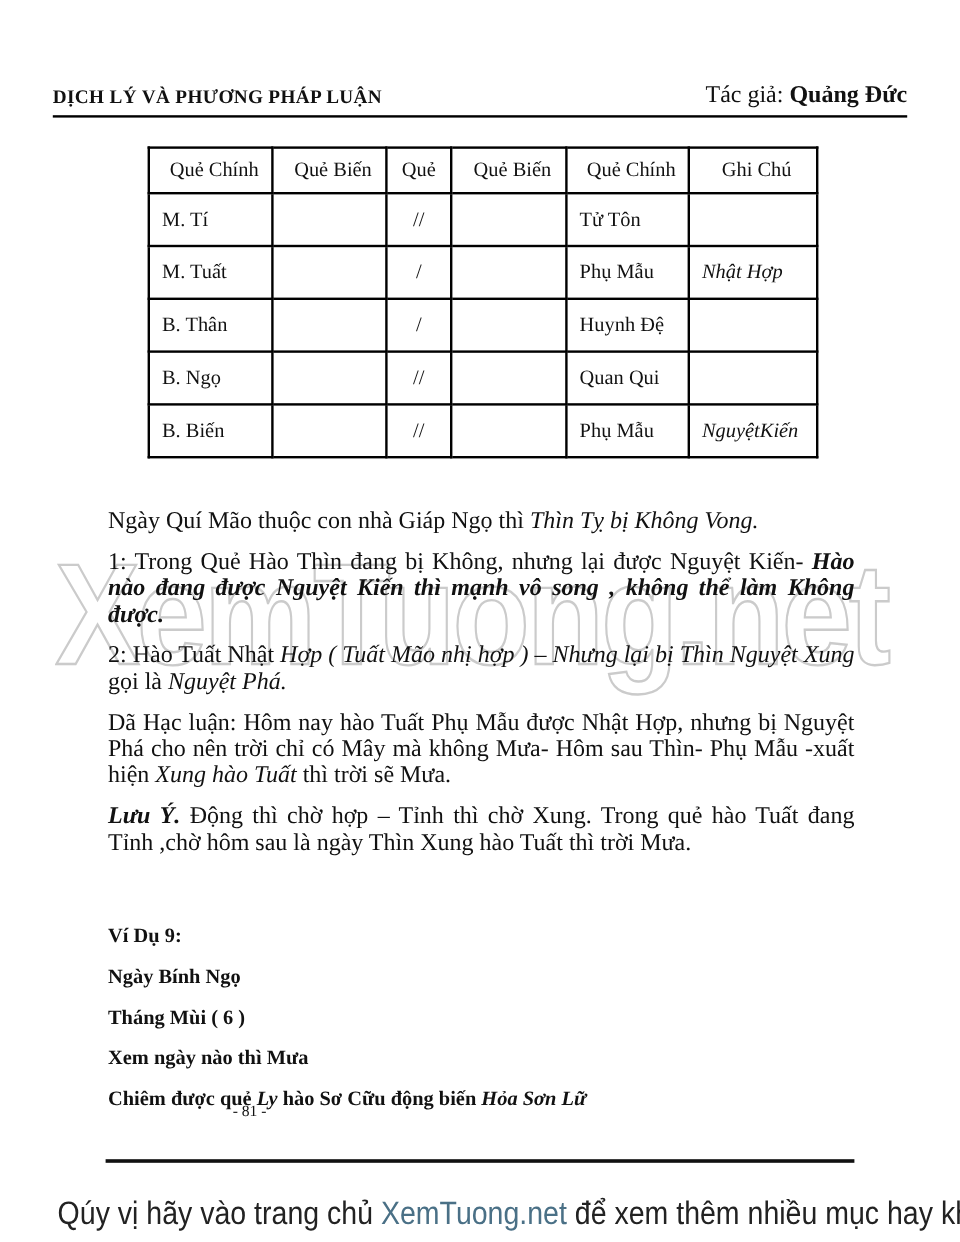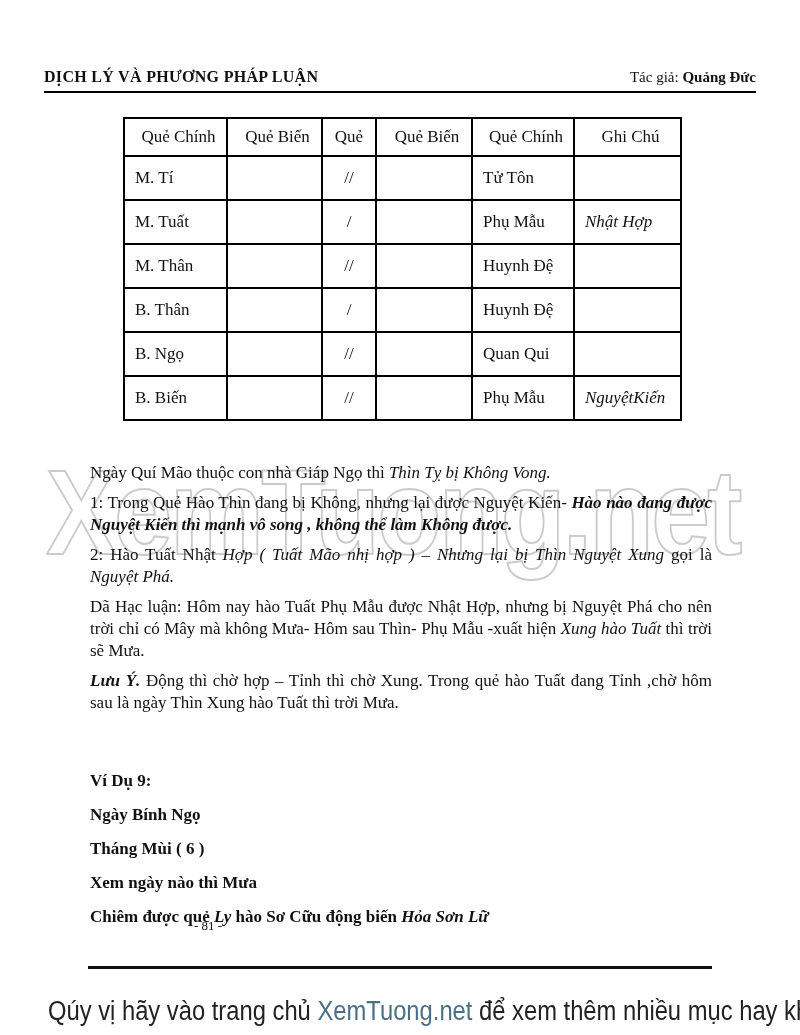--- a/index.html
+++ b/index.html
@@ -17,35 +17,35 @@
     transform:scaleX(0.88); transform-origin:left top;
   }
   .content { position:relative; z-index:1; }
   
   .header {
     display:flex; justify-content:space-between; align-items:flex-end;
     margin:0 44px; padding-top:68px; padding-bottom:5px;
     border-bottom:2px solid #000;
   }
   .header-title { font-weight:bold; font-size:16px; letter-spacing:0.3px; }
-  .header-author { font-size:15px; }
+  .header-author { font-size:20px; }
   .header-author .author-name { font-weight:bold; }
   
   table.hex { border-collapse:collapse; margin:24px 0 0 123px; }
   table.hex th, table.hex td {
     border:2px solid #000; font-size:17px; font-weight:normal;
     text-align:left; padding:0 4px 0 10px; vertical-align:middle;
   }
   table.hex th { height:36px;text-align:center; }
   table.hex td { height:42px; }
   .c-que { text-align:center !important; padding:0 !important; }
   .ghi-italic { font-style:italic; }
   
   .paragraphs { margin:41px 88px 0 90px; }
-  p.para { margin:0 0 8px 0; font-size:17px; line-height:22px; text-align:justify; }
+  p.para { margin:12px 0 8px 0; font-size:20px; line-height:22px; text-align:justify; }
   .seg-i  { font-style:italic; }
   .seg-bi { font-style:italic; font-weight:bold; }
   
   .example { margin:56px 88px 0 90px; }
   .ex-line { font-size:17px; line-height:22px; margin:0 0 12px 0;font-weight:bold; }
   
   .footer-rule { position:absolute; left:88px; right:88px; top:966px; border-top:3px solid #111; }
   .page-number { position:absolute; left:88px; top:918px; width:240px; text-align:center; font-size:13px; color:#111; }
   .promo {
     position:absolute; left:0; top:995px; width:800px; text-align:center;
@@ -100,28 +100,20 @@
       </tr>
       <tr>
         <td>M. Tuất</td>
         <td></td>
         <td class="c-que">/</td>
         <td></td>
         <td>Phụ Mẫu</td>
         <td class="ghi-italic">Nhật Hợp</td>
       </tr>
       <tr>
-        <td>M. Thân</td>
-        <td></td>
-        <td class="c-que">//</td>
-        <td></td>
-        <td>Huynh Đệ</td>
-        <td></td>
-      </tr>
-      <tr>
         <td>B. Thân</td>
         <td></td>
         <td class="c-que">/</td>
         <td></td>
         <td>Huynh Đệ</td>
         <td></td>
       </tr>
       <tr>
         <td>B. Ngọ</td>
         <td></td>

